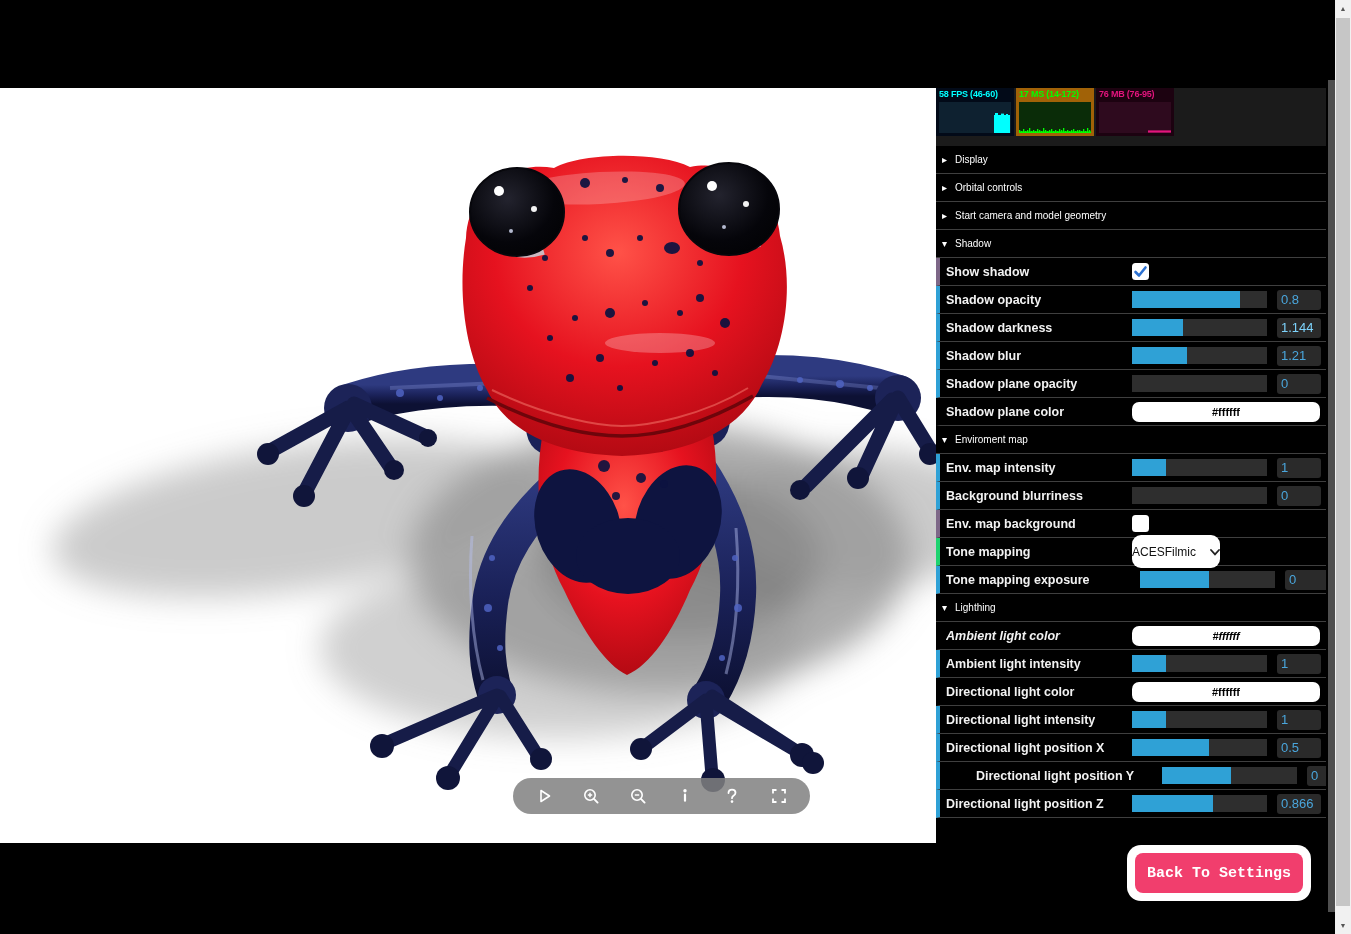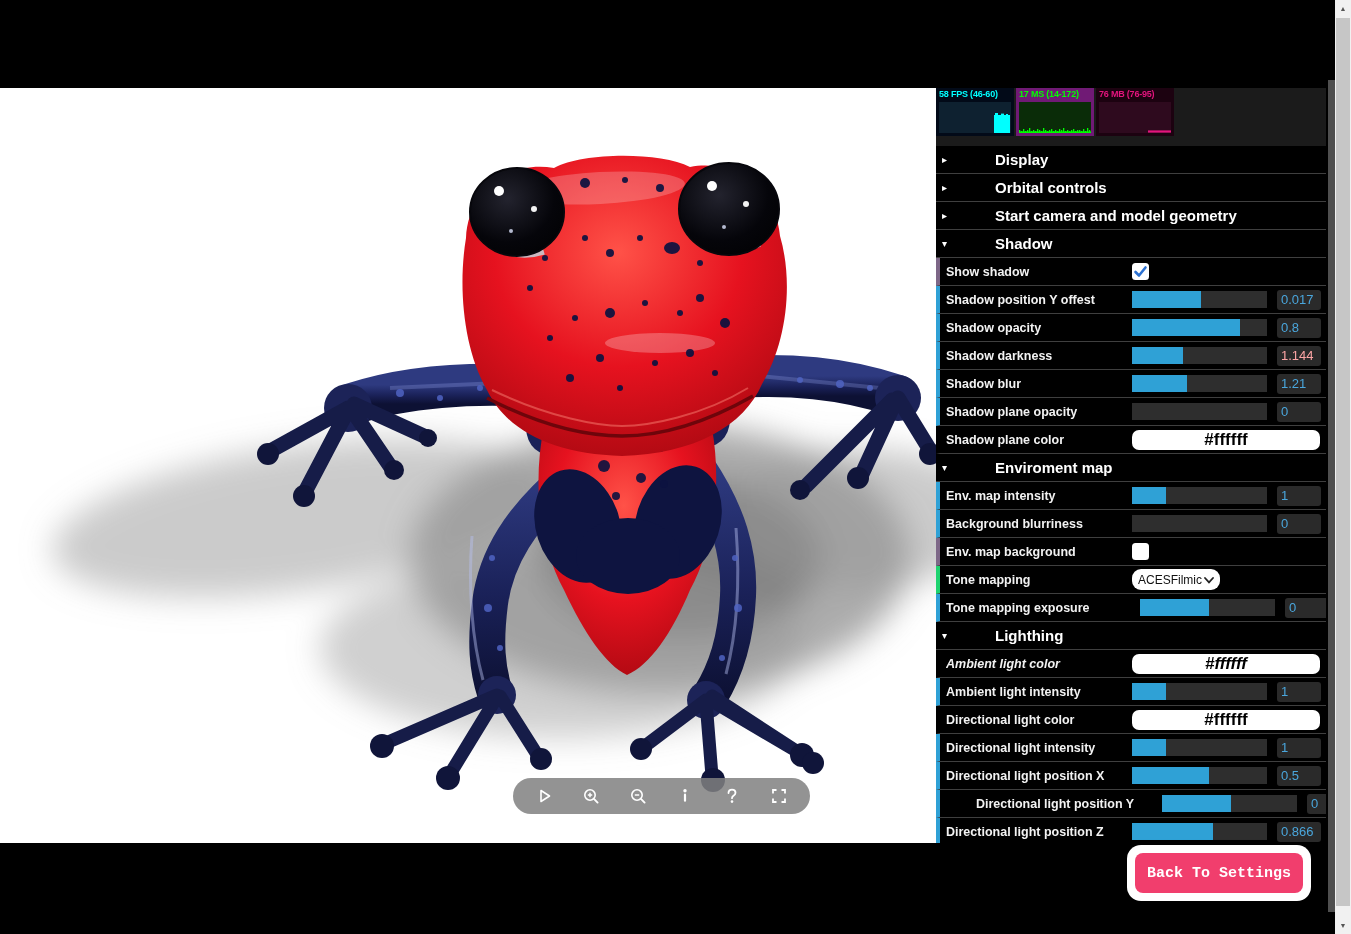--- a/index.html
+++ b/index.html
@@ -16,35 +16,35 @@
   
   #gui{position:absolute;left:936px;top:88px;width:390px;height:755px;background:#000;overflow:hidden;}
   #statsstrip{height:58px;background:#1b1b1b;display:flex;align-items:flex-start;}
   .stat{position:relative;width:78px;height:48px;margin-right:2px;cursor:pointer;}
   .stat .stitle{position:absolute;left:3px;top:1px;font-size:9px;font-weight:bold;letter-spacing:-.2px;white-space:nowrap;}
   .stat .sgraph{position:absolute;left:3px;right:3px;top:14px;bottom:3px;}
   .stat .sgraph svg{position:absolute;left:0;top:0;width:100%;height:100%;}
   .sec-header{height:28px;background:#000;border-bottom:1px solid #3f3f3f;display:flex;align-items:center;
               padding-left:6px;cursor:pointer;}
   .sec-header .tri{width:13px;font-size:10px;color:#fff;}
-  .sec-header .slabel{font-size:15px;font-weight:bold;color:#fff;margin-left:40px;}
+  .sec-header .slabel{font-size:10px;font-weight:normal;color:#fff;}
   .row{height:28px;background:#000;border-bottom:1px solid #3f3f3f;border-left:4px solid transparent;
        display:flex;align-items:center;padding-left:6px;}
   .rlabel{flex:0 0 186px;font-size:12.5px;font-weight:bold;color:#f2f2f2;white-space:nowrap;overflow:hidden;}
   .widget{display:flex;align-items:center;}
   .track{width:135px;height:17px;background:#2e2e2e;position:relative;cursor:pointer;}
   .fill{position:absolute;left:0;top:0;bottom:0;background:#2FA1D6;}
   .vbox{width:44px;height:20px;margin-left:10px;background:#2a2a2a;border-radius:3px;color:#4aa6dc;
         font-size:13px;line-height:20px;padding-left:4px;cursor:text;}
   .cbox{width:17px;height:17px;background:#fff;border-radius:3.5px;position:relative;cursor:pointer;}
   .cbox svg{position:absolute;left:1px;top:1px;}
   .colorfield{width:188px;height:20px;background:#fff;border-radius:7px;color:#000;font-weight:bold;
-              font-size:17px;text-align:center;line-height:20px;cursor:pointer;}
-  .selfield{width:88px;height:21px;background:#fff;border-radius:9px;color:#111;font-size:12px;
-            display:flex;align-items:center;justify-content:space-between;padding:0 6px;cursor:pointer;}
+              font-size:11px;text-align:center;line-height:20px;cursor:pointer;}
+  .selfield{width:88px;height:33px;background:#fff;border-radius:9px;color:#111;font-size:12px;
+            display:flex;align-items:center;justify-content:space-between;padding:0 0;cursor:pointer;}
   
   #backcard{position:absolute;left:1127px;top:845px;width:184px;height:56px;background:#fff;border-radius:14px;
             display:flex;align-items:center;justify-content:center;box-shadow:0 2px 6px rgba(0,0,0,.5);}
   #backbtn{width:168px;height:40px;border:none;border-radius:8px;background:#f13e6d;color:#fff;
            font-family:Liberation Mono, monospace;font-size:15px;font-weight:bold;cursor:pointer;}
   
   #darkbar{position:absolute;left:1328px;top:80px;width:7px;height:832px;background:#4f4f4f;}
   #scroll{position:absolute;left:1335px;top:0;width:16px;height:934px;background:#f1f1f1;}
   .sbtn{position:absolute;left:0;width:16px;height:17px;background:#f1f1f1;color:#555;font-size:7px;
         display:flex;align-items:center;justify-content:center;cursor:pointer;}
@@ -254,21 +254,21 @@
           <div class="stitle" style="color: rgb(0, 255, 255);">58 FPS (46-60)</div>
           <div class="sgraph" style="background: rgb(14, 33, 48);">
             <svg viewBox="0 0 72 31" preserveAspectRatio="none">
               <rect x="55" y="13" width="16" height="18" fill="#00ffff"></rect>
               <rect x="56" y="11" width="3" height="2" fill="#00ffff"></rect>
               <rect x="62" y="11.6" width="3" height="1.6" fill="#00ffff"></rect>
               <rect x="67" y="12" width="2" height="1" fill="#00ffff"></rect>
             </svg>
           </div>
         </div>
-        <div class="stat" style="background: #701a75;">
+        <div class="stat" style="background: #a16207;">
           <div class="stitle" style="color: rgb(0, 255, 0);">17 MS (14-172)</div>
           <div class="sgraph" style="background: rgb(10, 44, 8);">
             <svg viewBox="0 0 72 31" preserveAspectRatio="none">
               <rect x="0" y="29.4" width="72" height="1.6" fill="#00ff00"></rect>
               <rect x="0" y="28" width="1.3" height="3" fill="#00ff00"></rect>
               <rect x="2" y="29" width="1.3" height="2" fill="#00ff00"></rect>
               <rect x="4" y="27" width="1.3" height="4" fill="#00ff00"></rect>
               <rect x="6" y="29" width="1.3" height="2" fill="#00ff00"></rect>
               <rect x="8" y="28" width="1.3" height="3" fill="#00ff00"></rect>
               <rect x="10" y="26" width="1.3" height="5" fill="#00ff00"></rect>
@@ -335,44 +335,35 @@
           <span class="rlabel">Show shadow</span>
           <span class="widget">
             <span class="cbox">
               <svg width="15" height="15" viewBox="0 0 15 15">
                 <polyline points="2.5,8 6,11.5 12.5,3.5" fill="none" stroke="#2d72d2" stroke-width="2.6" stroke-linecap="round" stroke-linejoin="round"></polyline>
               </svg>
             </span>
           </span>
         </div>
         <div class="row" style="border-left-color: rgb(47, 161, 214);">
-          <span class="rlabel">Shadow position Y offest</span>
-          <span class="widget">
-            <span class="track">
-              <span class="fill" style="width: 51%; background: rgb(47, 161, 214);"></span>
-            </span>
-            <span class="vbox" style="color: rgb(74, 166, 220);">0.017</span>
-          </span>
-        </div>
-        <div class="row" style="border-left-color: rgb(47, 161, 214);">
           <span class="rlabel">Shadow opacity</span>
           <span class="widget">
             <span class="track">
               <span class="fill" style="width: 80%; background: rgb(47, 161, 214);"></span>
             </span>
             <span class="vbox" style="color: rgb(74, 166, 220);">0.8</span>
           </span>
         </div>
         <div class="row" style="border-left-color: rgb(47, 161, 214);">
           <span class="rlabel">Shadow darkness</span>
           <span class="widget">
             <span class="track">
               <span class="fill" style="width: 38%; background: rgb(47, 161, 214);"></span>
             </span>
-            <span class="vbox" style="color: #fca5a5;">1.144</span>
+            <span class="vbox" style="color: #7dd3fc;">1.144</span>
           </span>
         </div>
         <div class="row" style="border-left-color: rgb(47, 161, 214);">
           <span class="rlabel">Shadow blur</span>
           <span class="widget">
             <span class="track">
               <span class="fill" style="width: 41%; background: rgb(47, 161, 214);"></span>
             </span>
             <span class="vbox" style="color: rgb(74, 166, 220);">1.21</span>
           </span>

